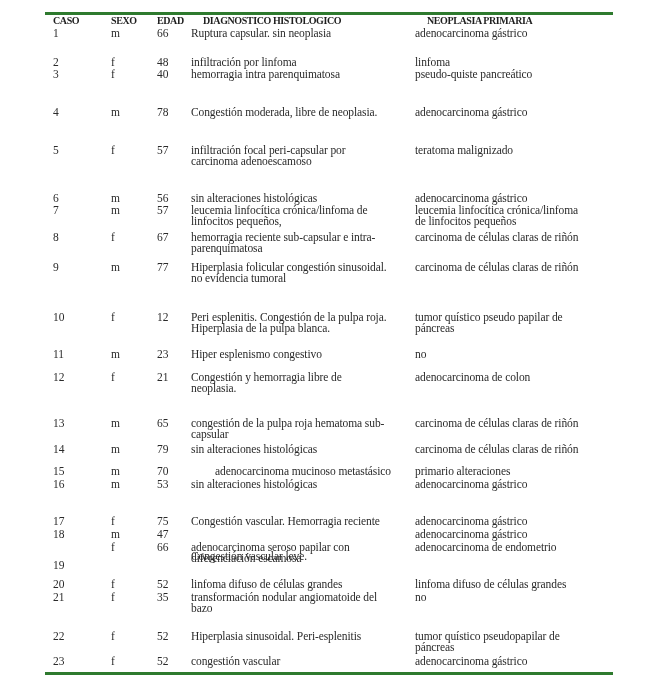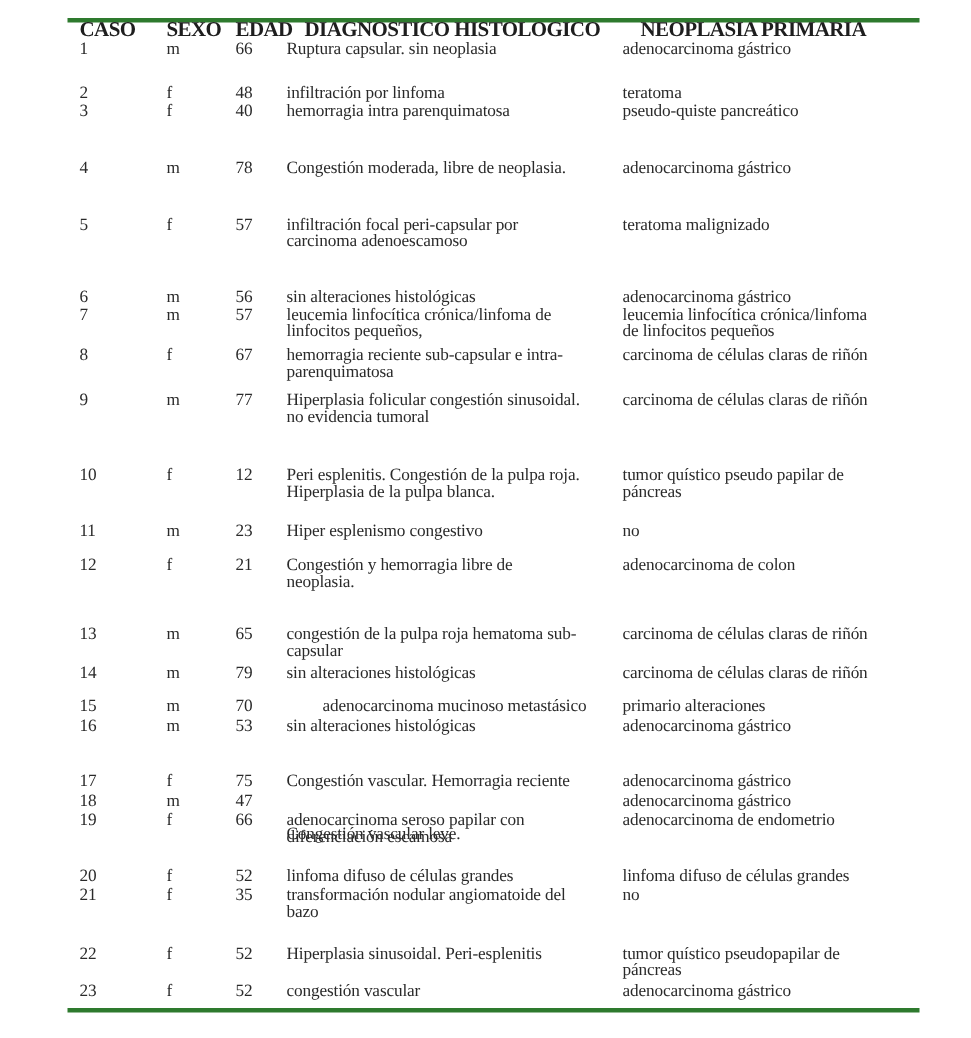--- a/index.html
+++ b/index.html
@@ -2,21 +2,21 @@
 <html><head>
 <meta charset="utf-8">
 <style>
   html, body { margin: 0; padding: 0; background: #ffffff; }
   body { width: 647px; height: 692px; position: relative; overflow: hidden;
          font-family: "Liberation Serif", "DejaVu Serif", serif; color: #2a2a2a; }
   .rule { position: absolute; left: 45px; width: 568px; height: 3px; background: #2e7a2e; }
   .rule.top { top: 12px; }
   .rule.bottom { top: 672px; }
   .cell { position: absolute; font-size: 11.5px; line-height: 11px; white-space: pre; letter-spacing: -0.1px; }
-  .hdr { position: absolute; top: 15px; font-size: 14px; font-weight: bold; line-height: 11px;
+  .hdr { position: absolute; top: 15px; font-size: 10px; font-weight: bold; line-height: 11px;
          letter-spacing: -0.4px; color: #1e1e1e; }
   .c-caso { left: 53px; }
   .c-sexo { left: 111px; }
   .c-edad { left: 157px; }
   .c-diag { left: 191px; }
   .c-neo { left: 415px; }
 </style>
 </head>
 <body>
 
@@ -38,21 +38,21 @@
     <span class="cell c-edad" style="top: 28px;">66</span>
     <span class="cell c-diag" style="top: 28px;">Ruptura capsular. sin neoplasia</span>
     <span class="cell c-neo" style="top: 28px;">adenocarcinoma gástrico</span>
   </div>
 
   <div>
     <span class="cell c-caso" style="top: 57px;">2</span>
     <span class="cell c-sexo" style="top: 57px;">f</span>
     <span class="cell c-edad" style="top: 57px;">48</span>
     <span class="cell c-diag" style="top: 57px;">infiltración por linfoma</span>
-    <span class="cell c-neo" style="top: 57px;">teratoma</span>
+    <span class="cell c-neo" style="top: 57px;">linfoma</span>
   </div>
 
   <div>
     <span class="cell c-caso" style="top: 69px;">3</span>
     <span class="cell c-sexo" style="top: 69px;">f</span>
     <span class="cell c-edad" style="top: 69px;">40</span>
     <span class="cell c-diag" style="top: 69px;">hemorragia intra parenquimatosa</span>
     <span class="cell c-neo" style="top: 69px;">pseudo-quiste pancreático</span>
   </div>
 
@@ -179,21 +179,21 @@
 
   <div>
     <span class="cell c-caso" style="top: 529px;">18</span>
     <span class="cell c-sexo" style="top: 529px;">m</span>
     <span class="cell c-edad" style="top: 529px;">47</span>
     <span class="cell c-diag" style="top: 529px; margin-top: 22px;">Congestión vascular leve.</span>
     <span class="cell c-neo" style="top: 529px;">adenocarcinoma gástrico</span>
   </div>
 
   <div>
-    <span class="cell c-caso" style="top: 542px; text-align: center;">19</span>
+    <span class="cell c-caso" style="top: 560px; text-align: center;">19</span>
     <span class="cell c-sexo" style="top: 542px;">f</span>
     <span class="cell c-edad" style="top: 542px;">66</span>
     <span class="cell c-diag" style="top: 542px;">adenocarcinoma seroso papilar con
 diferenciación escamosa</span>
     <span class="cell c-neo" style="top: 542px;">adenocarcinoma de endometrio</span>
   </div>
 
   <div>
     <span class="cell c-caso" style="top: 579px;">20</span>
     <span class="cell c-sexo" style="top: 579px;">f</span>

